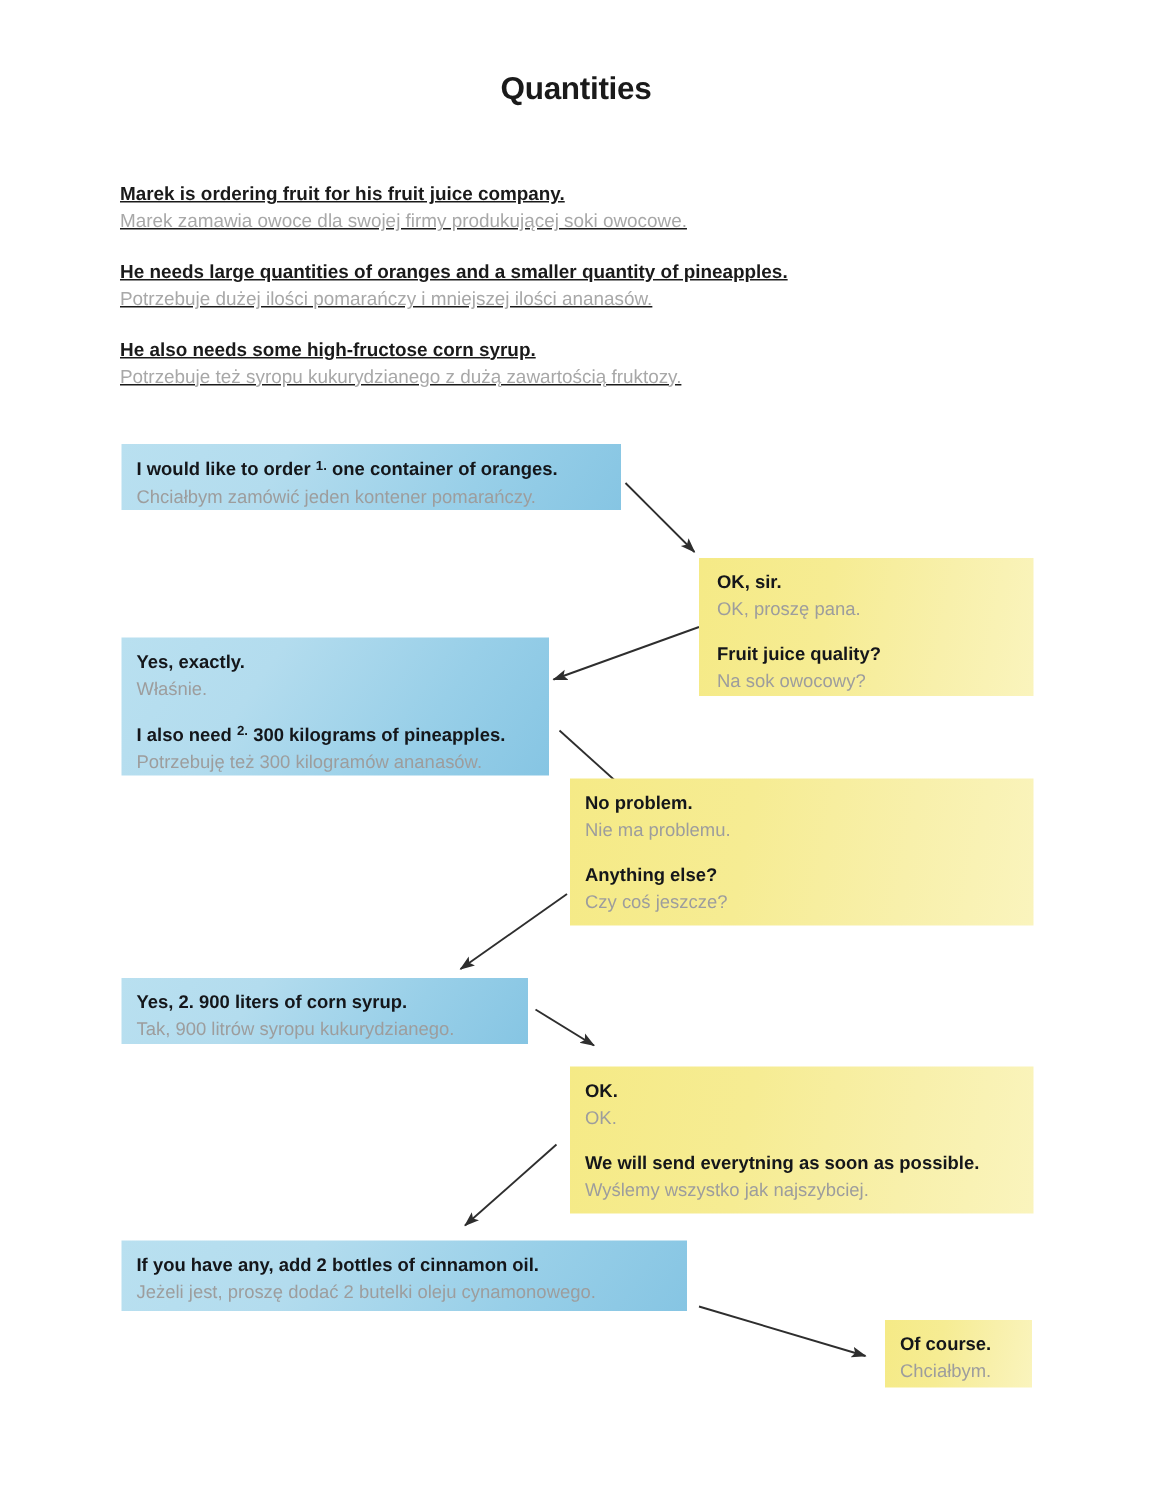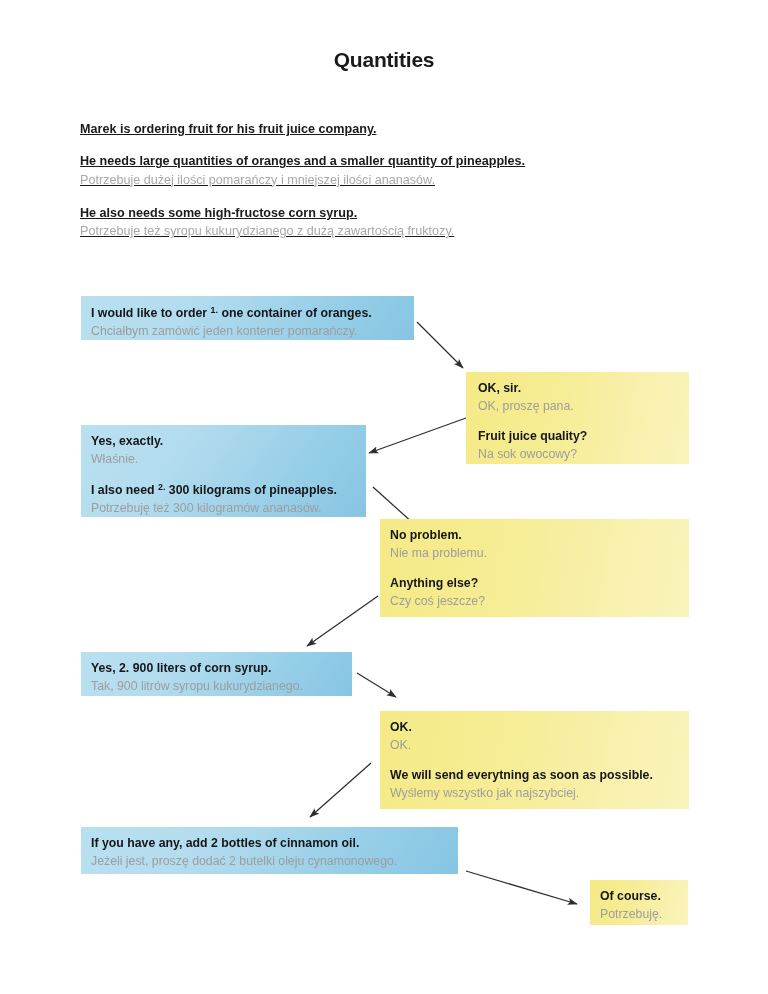--- a/index.html
+++ b/index.html
@@ -121,20 +121,21 @@
 <div class="page">
 
   <div class="header">
     <div class="title-en">Quantities</div>
   </div>
 
   <div class="intro">
 
     <div class="intro-para">
       <div class="intro-en">Marek is ordering fruit for his fruit juice company.</div>
+      <div class="intro-pl">Marek zamawia owoce dla swojej firmy produkującej soki owocowe.</div>
     </div>
 
     <div class="intro-para">
       <div class="intro-en">He needs large quantities of oranges and a smaller quantity of pineapples.</div>
       <div class="intro-pl">Potrzebuje dużej ilości pomarańczy i mniejszej ilości ananasów.</div>
     </div>
 
     <div class="intro-para">
       <div class="intro-en">He also needs some high-fructose corn syrup.</div>
       <div class="intro-pl">Potrzebuje też syropu kukurydzianego z dużą zawartością fruktozy.</div>
@@ -225,17 +226,17 @@
   <div class="bubble blue" style="left:81px; top:827px; width:377px; height:47px;">
     <div class="line-group">
       <div class="line-en">If you have any, add 2 bottles of cinnamon oil.</div>
       <div class="line-pl">Jeżeli jest, proszę dodać 2 butelki oleju cynamonowego.</div>
     </div>
   </div>
 
   <div class="bubble yellow" style="left:590px; top:880px; width:98px; height:45px;">
     <div class="line-group">
       <div class="line-en">Of course.</div>
-      <div class="line-pl">Potrzebuję.</div>
+      <div class="line-pl">Chciałbym.</div>
     </div>
   </div>
 
 </div>
 
 </body></html>

